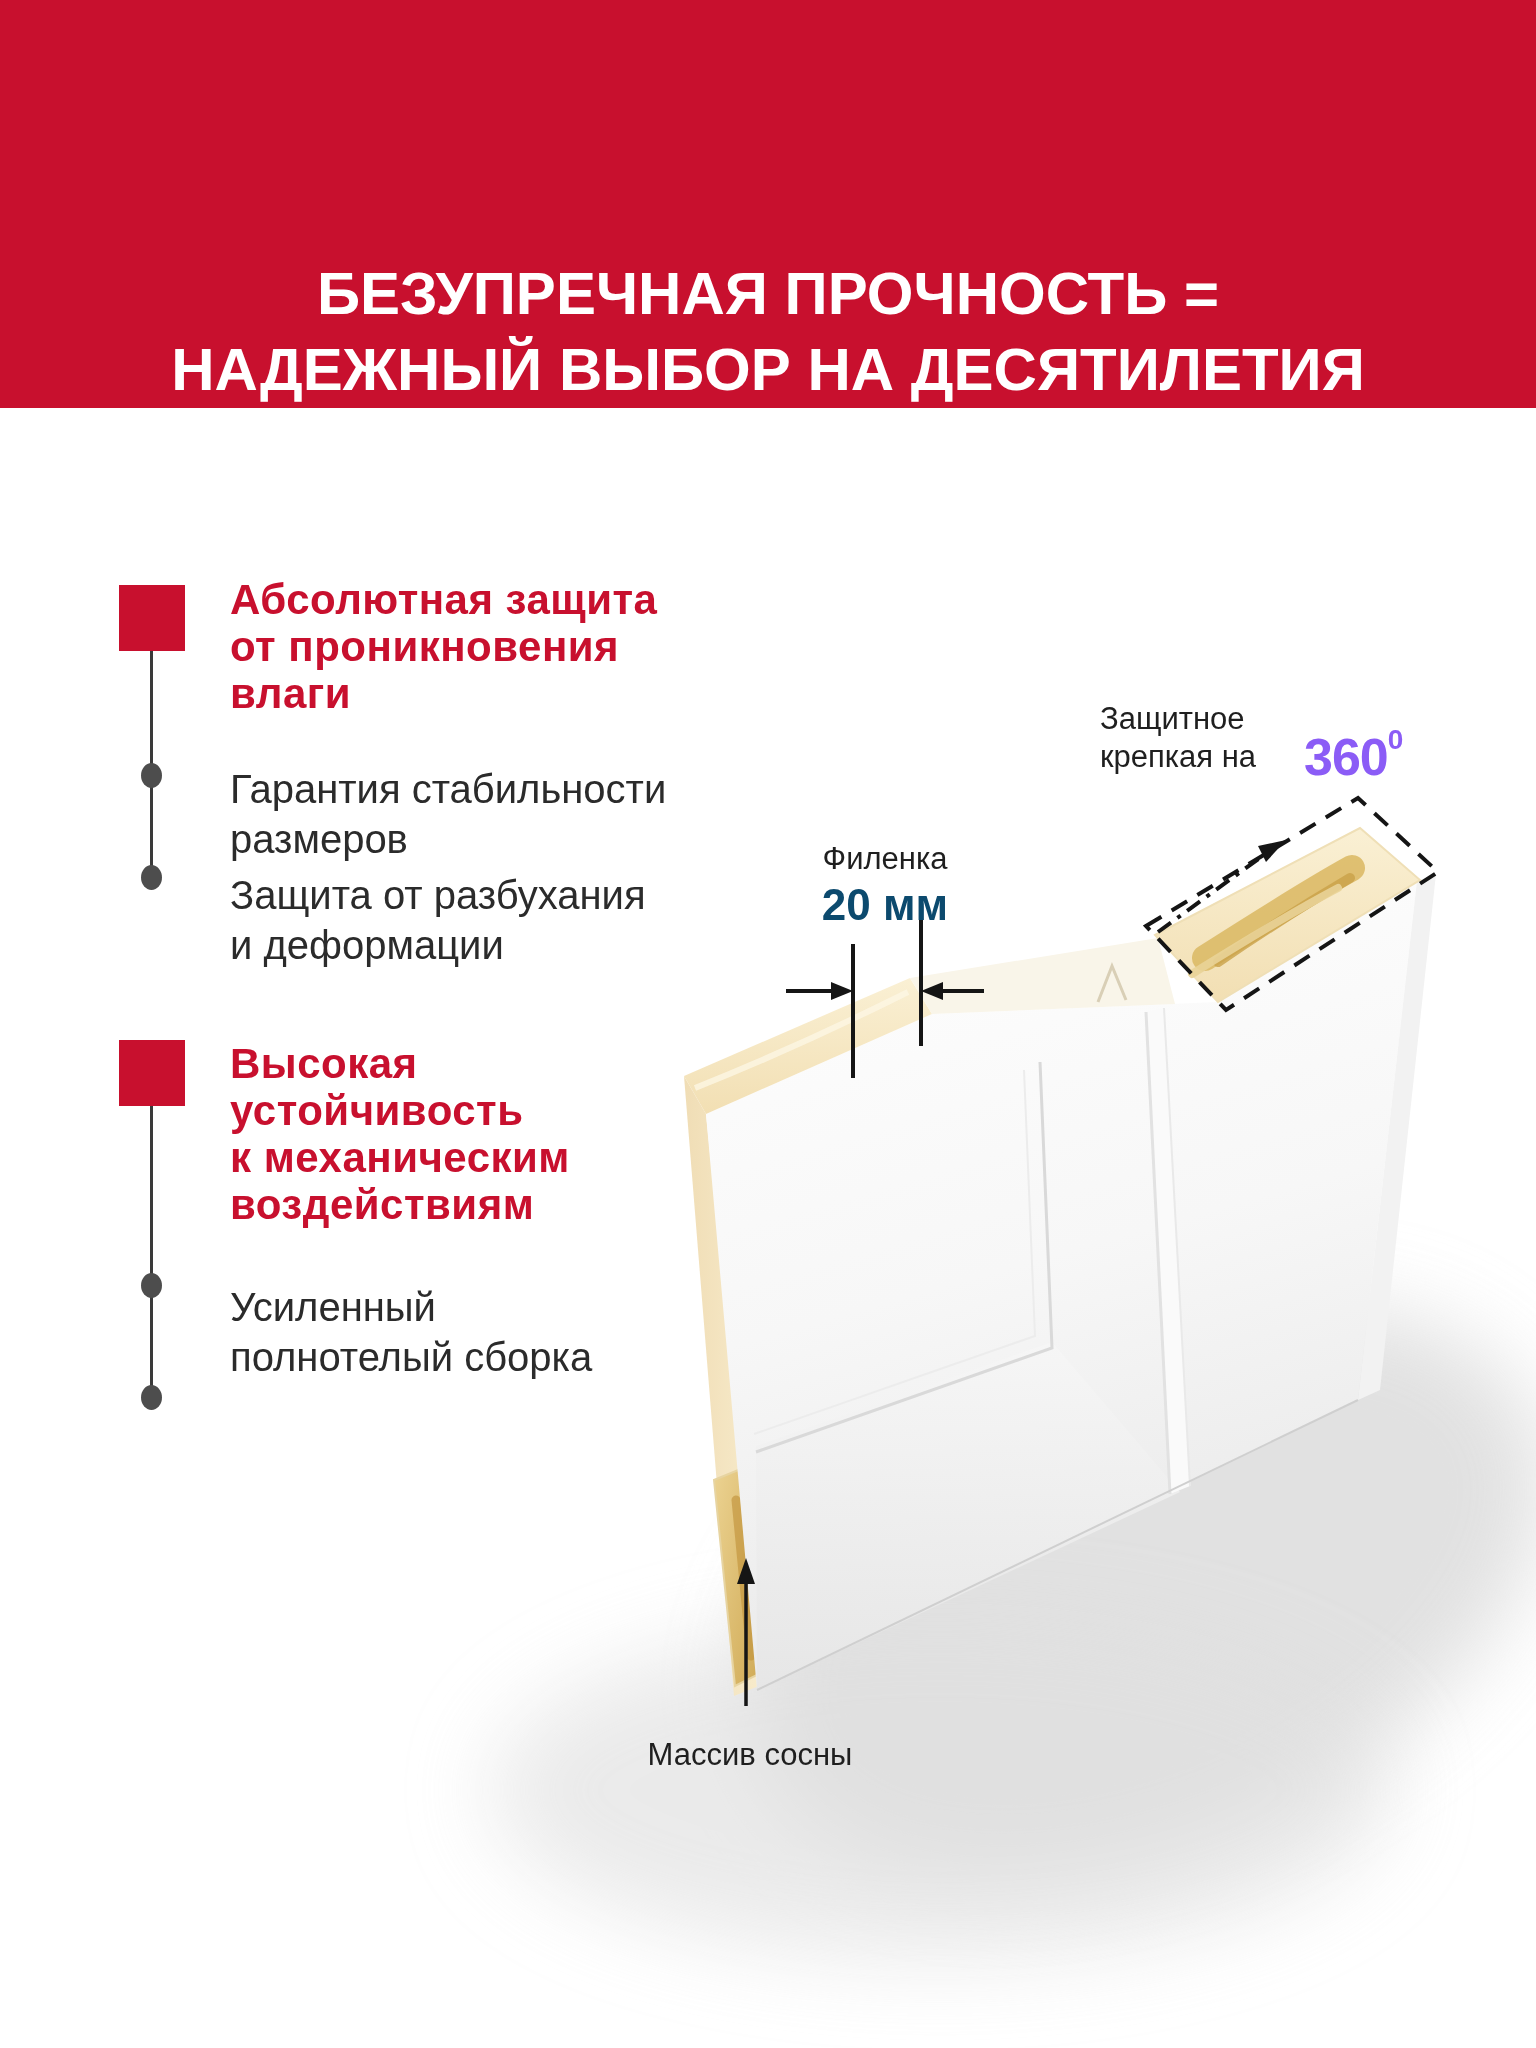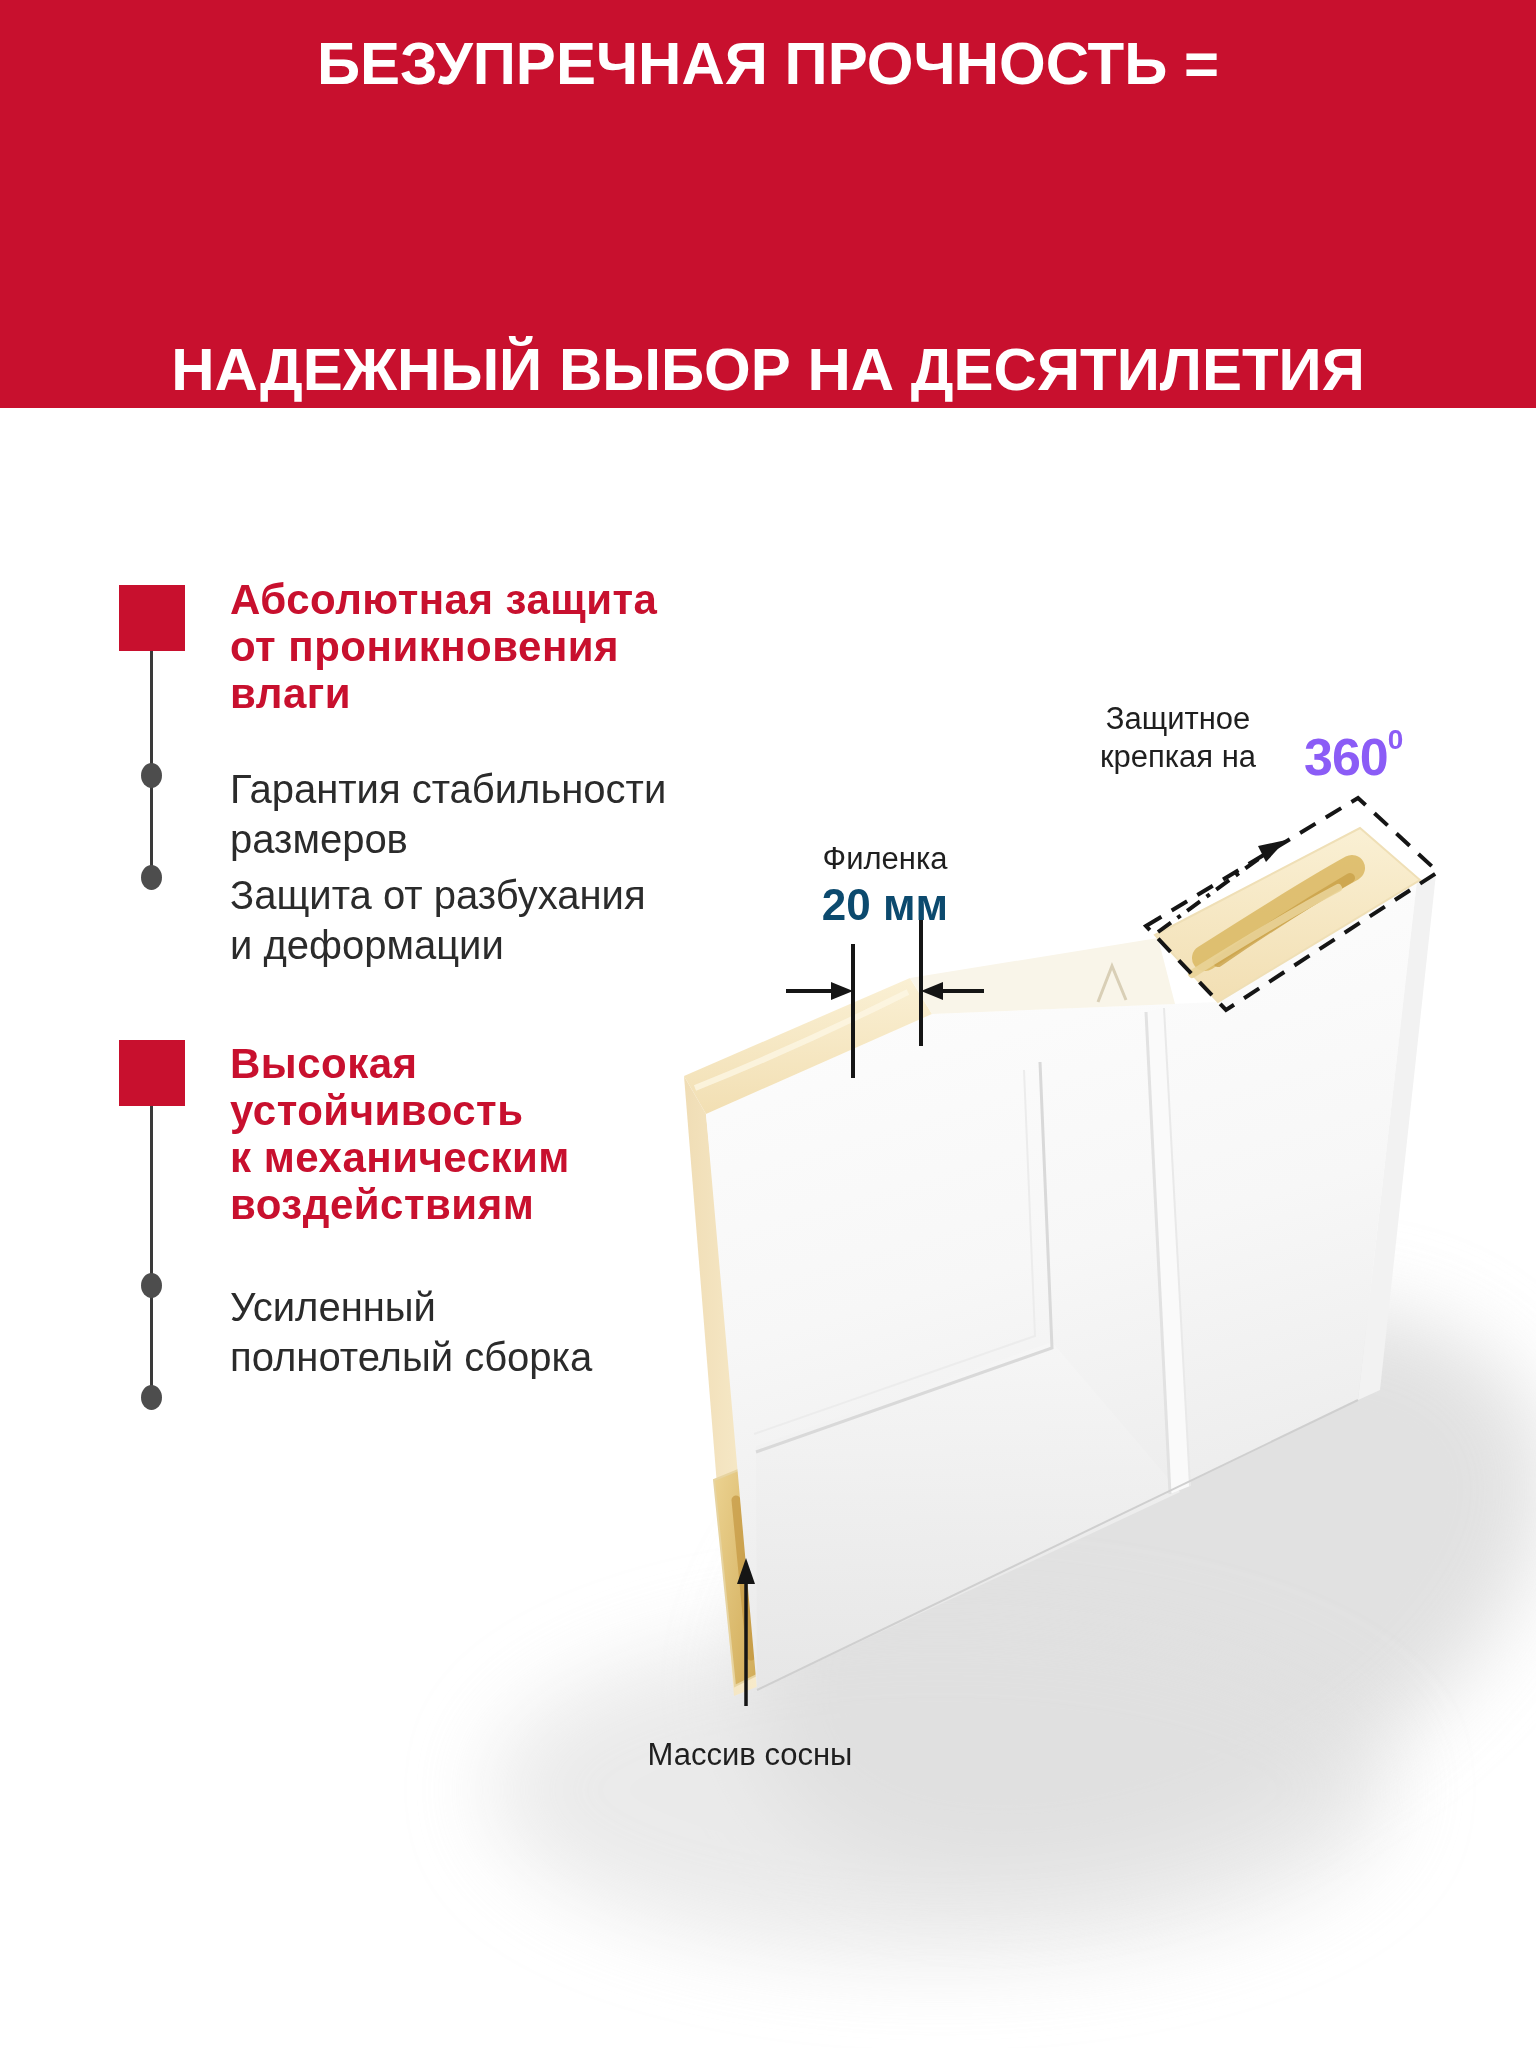--- a/index.html
+++ b/index.html
@@ -10,21 +10,21 @@
   }
   *{margin:0;padding:0;box-sizing:border-box;}
   html,body{width:1536px;height:2048px;background:#ffffff;}
   body{font-family:"Liberation Sans", sans-serif;position:relative;overflow:hidden;}
   .page{position:absolute;inset:0;width:1536px;height:2048px;}
 
   
   .banner{
     position:absolute;left:0;top:0;width:1536px;height:408px;
     background:var(--red);
-    display:flex;flex-direction:column;align-items:center;justify-content:space-between;
+    display:flex;flex-direction:column;align-items:center;justify-content:flex-end;
     padding-top:26px;
   }
   .banner-line{
     color:#ffffff;font-weight:700;font-size:60px;line-height:76px;
     letter-spacing:0px;white-space:nowrap;text-align:center;
   }
 
   
   .feat-square{position:absolute;left:119px;width:66px;height:66px;background:var(--red);}
   .feat-line{position:absolute;left:150px;width:3px;background:#3a3a3a;}
@@ -34,21 +34,21 @@
     position:absolute;left:230px;color:var(--red);
     font-size:42px;font-weight:700;line-height:47px;letter-spacing:.5px;
   }
   .feat-bullet{
     position:absolute;left:230px;color:var(--bullet-ink);
     font-size:40px;font-weight:400;line-height:50px;margin-top:22px;
   }
 
   
   .dlabel{position:absolute;color:#1F1F1F;font-size:31px;line-height:38px;}
-  .coating-label{left:1100px;top:700px;text-align:center;}
+  .coating-label{left:1100px;top:700px;text-align:left;}
   .coating-value{
     position:absolute;left:1304px;top:712px;color:#8b5cf6;
     font-size:52px;font-weight:700;line-height:56px;letter-spacing:-1px;
   }
   .coating-value sup{font-size:28px;vertical-align:26px;font-weight:700;}
   .panel-label{left:785px;top:840px;width:200px;text-align:center;}
   .panel-value{
     position:absolute;left:785px;top:880px;width:200px;text-align:center;
     color:#0c4a6e;font-size:44px;font-weight:700;line-height:50px;
   }

